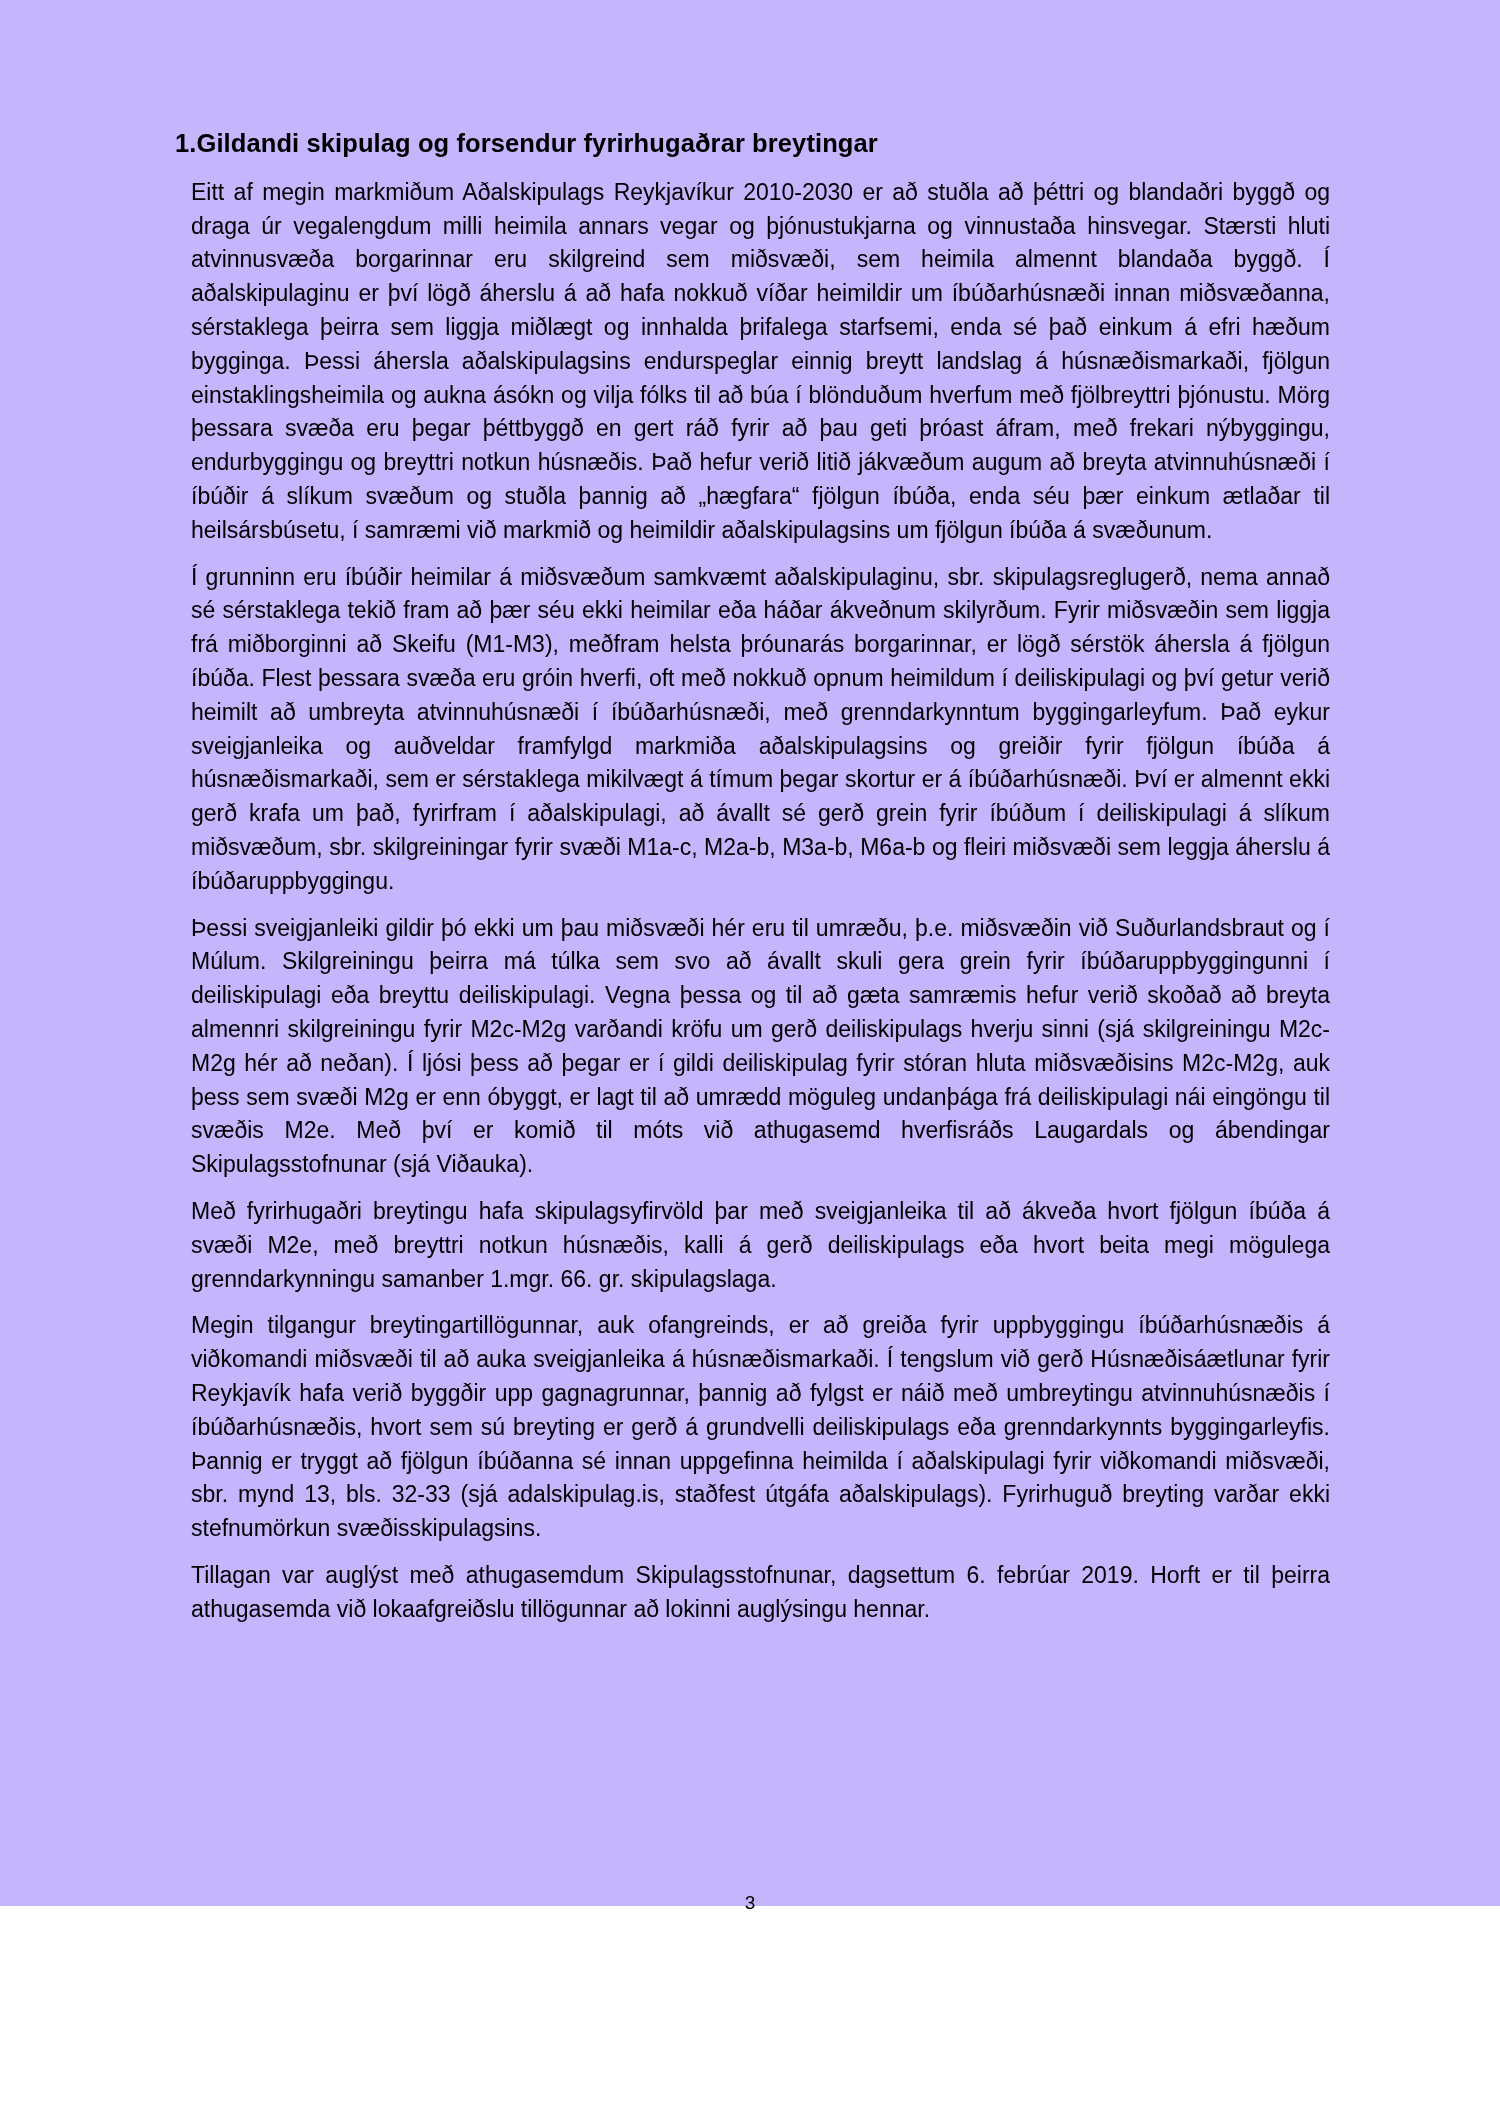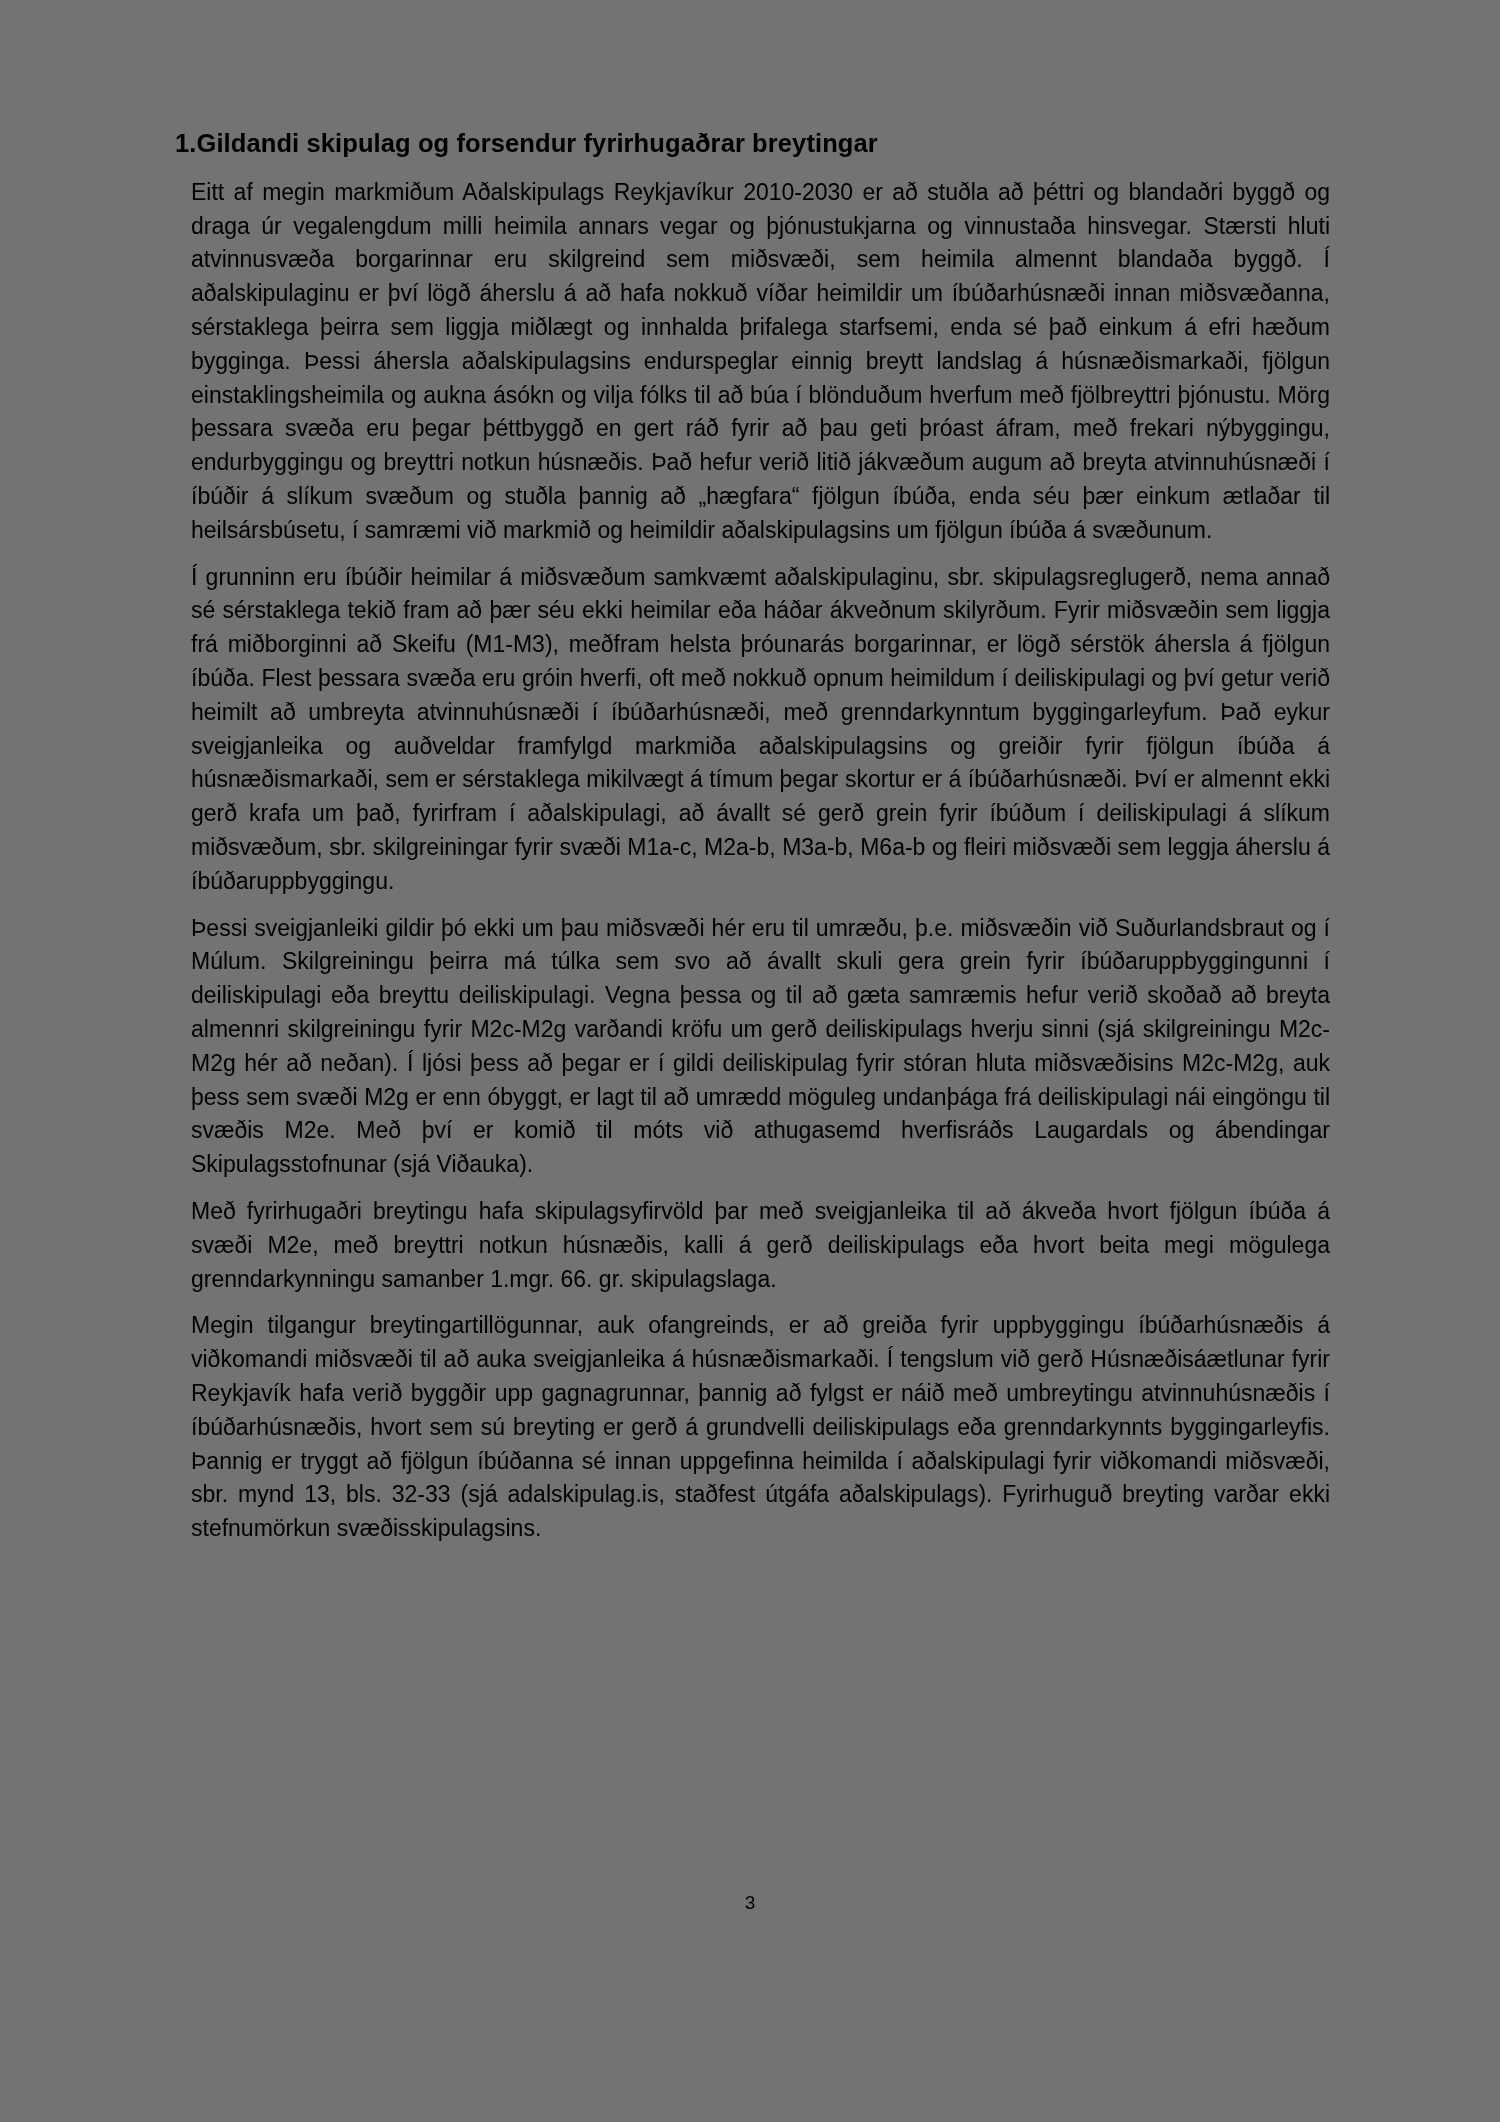--- a/index.html
+++ b/index.html
@@ -9,24 +9,24 @@
   }
   body {
     width: 1500px;
     height: 2122px;
     font-family: "Liberation Sans", sans-serif;
     color: #000000;
   }
   .page {
     position: relative;
     width: 1500px;
-    height: 2122px;
+    height: 1906px;
     box-sizing: border-box;
     padding: 128px 170px 0 175px;
-    background: #737373;
+    background: #c4b5fd;
   }
   .doc-title {
     font-size: 25.5px;
     font-weight: bold;
     line-height: 1.25;
     margin: 0 0 16px 0;
     letter-spacing: 0.1px;
   }
   .para {
     font-size: 23px;
@@ -54,16 +54,17 @@
 
 <div class="page">
 
   <h1 class="doc-title">1.Gildandi skipulag og forsendur fyrirhugaðrar breytingar</h1>
 
   <p class="para">Eitt af megin markmiðum Aðalskipulags Reykjavíkur 2010-2030 er að stuðla að þéttri og blandaðri byggð og draga úr vegalengdum milli heimila annars vegar og þjónustukjarna og vinnustaða hinsvegar. Stærsti hluti atvinnusvæða borgarinnar eru skilgreind sem miðsvæði, sem heimila almennt blandaða byggð. Í aðalskipulaginu er því lögð áherslu á að hafa nokkuð víðar heimildir um íbúðarhúsnæði innan miðsvæðanna, sérstaklega þeirra sem liggja miðlægt og innhalda þrifalega starfsemi, enda sé það einkum á efri hæðum bygginga. Þessi áhersla aðalskipulagsins endurspeglar einnig breytt landslag á húsnæðismarkaði, fjölgun einstaklingsheimila og aukna ásókn og vilja fólks til að búa í blönduðum hverfum með fjölbreyttri þjónustu. Mörg þessara svæða eru þegar þéttbyggð en gert ráð fyrir að þau geti þróast áfram, með frekari nýbyggingu, endurbyggingu og breyttri notkun húsnæðis. Það hefur verið litið jákvæðum augum að breyta atvinnuhúsnæði í íbúðir á slíkum svæðum og stuðla þannig að „hægfara“ fjölgun íbúða, enda séu þær einkum ætlaðar til heilsársbúsetu, í samræmi við markmið og heimildir aðalskipulagsins um fjölgun íbúða á svæðunum.</p>
   <p class="para">Í grunninn eru íbúðir heimilar á miðsvæðum samkvæmt aðalskipulaginu, sbr. skipulagsreglugerð, nema annað sé sérstaklega tekið fram að þær séu ekki heimilar eða háðar ákveðnum skilyrðum. Fyrir miðsvæðin sem liggja frá miðborginni að Skeifu (M1-M3), meðfram helsta þróunarás borgarinnar, er lögð sérstök áhersla á fjölgun íbúða. Flest þessara svæða eru gróin hverfi, oft með nokkuð opnum heimildum í deiliskipulagi og því getur verið  heimilt að umbreyta atvinnuhúsnæði í íbúðarhúsnæði, með grenndarkynntum byggingarleyfum. Það eykur sveigjanleika og auðveldar framfylgd markmiða aðalskipulagsins og greiðir fyrir fjölgun íbúða á húsnæðismarkaði, sem er sérstaklega mikilvægt á tímum þegar skortur er á íbúðarhúsnæði. Því er almennt ekki gerð krafa um það, fyrirfram í aðalskipulagi, að ávallt sé gerð grein fyrir íbúðum í deiliskipulagi á slíkum miðsvæðum, sbr. skilgreiningar fyrir svæði M1a-c, M2a-b, M3a-b, M6a-b og fleiri miðsvæði sem leggja áherslu á íbúðaruppbyggingu.</p>
   <p class="para">Þessi sveigjanleiki gildir þó ekki um þau miðsvæði hér eru til umræðu, þ.e. miðsvæðin við Suðurlandsbraut og í Múlum. Skilgreiningu þeirra má túlka sem svo að ávallt skuli gera grein fyrir íbúðaruppbyggingunni í deiliskipulagi eða breyttu deiliskipulagi. Vegna þessa og til að gæta samræmis hefur verið skoðað að breyta almennri skilgreiningu fyrir M2c-M2g varðandi kröfu um gerð deiliskipulags hverju sinni (sjá skilgreiningu M2c-M2g hér að neðan).  Í ljósi þess að þegar er í gildi deiliskipulag fyrir stóran hluta miðsvæðisins M2c-M2g, auk þess sem svæði M2g er enn óbyggt, er lagt til að umrædd möguleg undanþága frá deiliskipulagi nái eingöngu til svæðis M2e. Með því er komið til móts við athugasemd hverfisráðs Laugardals og ábendingar Skipulagsstofnunar (sjá Viðauka).</p>
   <p class="para">Með fyrirhugaðri breytingu hafa skipulagsyfirvöld þar með sveigjanleika til að ákveða hvort fjölgun íbúða á svæði M2e, með breyttri notkun húsnæðis,  kalli á gerð deiliskipulags eða hvort beita megi mögulega grenndarkynningu samanber 1.mgr. 66. gr. skipulagslaga.</p>
   <p class="para">Megin tilgangur breytingartillögunnar, auk ofangreinds, er að greiða fyrir uppbyggingu íbúðarhúsnæðis á viðkomandi miðsvæði til að auka sveigjanleika á húsnæðismarkaði. Í tengslum við gerð Húsnæðisáætlunar fyrir Reykjavík hafa verið byggðir upp gagnagrunnar, þannig að fylgst er náið með umbreytingu atvinnuhúsnæðis í íbúðarhúsnæðis, hvort sem sú breyting er gerð á grundvelli deiliskipulags eða grenndarkynnts byggingarleyfis. Þannig er tryggt að fjölgun íbúðanna  sé innan uppgefinna heimilda í aðalskipulagi fyrir viðkomandi miðsvæði, sbr. mynd 13, bls. 32-33 (sjá adalskipulag.is, staðfest útgáfa aðalskipulags). Fyrirhuguð breyting varðar ekki stefnumörkun svæðisskipulagsins.</p>
+  <p class="para">Tillagan var auglýst með athugasemdum Skipulagsstofnunar, dagsettum 6. febrúar 2019. Horft er til þeirra athugasemda við lokaafgreiðslu tillögunnar að lokinni auglýsingu hennar.</p>
 
   <div class="page-number">3</div>
 
 </div>
 
 </body></html>

